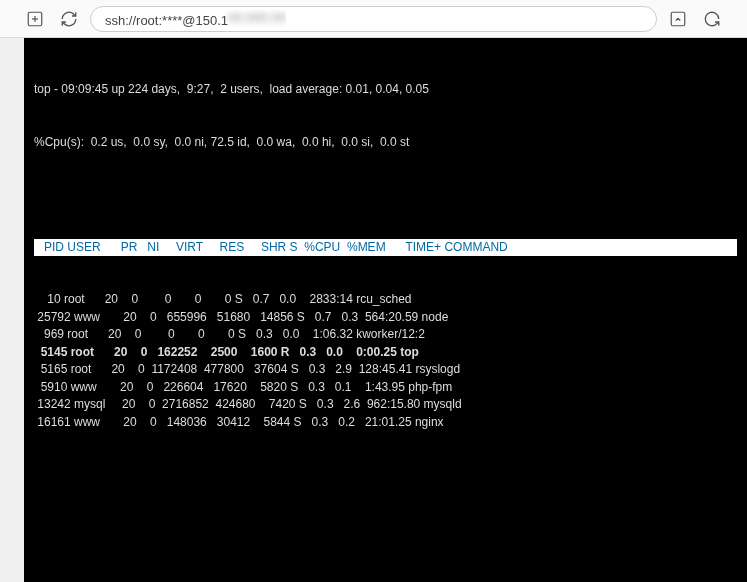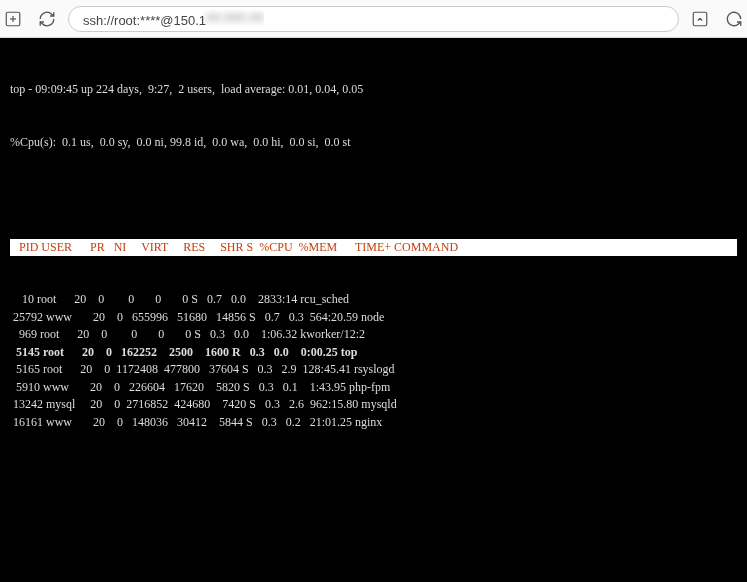--- a/index.html
+++ b/index.html
@@ -7,21 +7,21 @@
     font-family: -apple-system, BlinkMacSystemFont, "Segoe UI", Arial, sans-serif;
     background: #f0f0f0;
     width: 747px;
     height: 582px;
     overflow: hidden;
   }
   .toolbar {
     display: flex;
     align-items: center;
     gap: 8px;
-    padding: 6px 0;
+    padding: 6px 22px;
     background: #fafafa;
     border-bottom: 1px solid #d9d9d9;
     height: 38px;
   }
   .icon-btn {
     width: 26px;
     height: 26px;
     display: flex;
     align-items: center;
     justify-content: center;
@@ -43,32 +43,33 @@
   }
   .addr-bar span { white-space: nowrap; overflow: hidden; text-overflow: ellipsis; position: relative; }
   .addr-blur {
     display: inline-block;
     filter: blur(3px);
     opacity: 0.6;
   }
   .terminal {
     background: #000;
     color: #ddd;
-    font-family: Liberation Serif, serif;
+    font-family: Liberation Sans, sans-serif;
     font-size: 12px;
     line-height: 17.5px;
     padding: 8px 10px 6px 10px;
     height: calc(100% - 38px);
     overflow: hidden;
     white-space: pre;
+    margin-left: 24px;
   }
   .term-line { white-space: pre; }
   .header-row {
     background: #fff;
-    color: #c2410c;
+    color: #0369a1;
     display: block;
   }
   .proc-row.bold { font-weight: bold; }
   
 </style>
 </head>
 <body>
 
 <div class="toolbar">
   <div class="icon-btn" title="New tab">
@@ -100,17 +101,17 @@
   <div class="icon-btn" title="Forward">
     <svg width="18" height="18" viewBox="0 0 24 24" fill="none" stroke="#555" stroke-width="1.8">
       <path d="M21 12a9 9 0 1 0-3 6.7L21 16"></path>
         <polyline points="21 21 21 16 16 16"></polyline>
     </svg>
   </div>
 </div>
 
 <div class="terminal">
   <div class="term-line">top - 09:09:45 up 224 days,  9:27,  2 users,  load average: 0.01, 0.04, 0.05</div>
-  <div class="term-line">%Cpu(s):  0.1 us,  0.0 sy,  0.0 ni, 99.8 id,  0.0 wa,  0.0 hi,  0.0 si,  0.0 st</div>
+  <div class="term-line">%Cpu(s):  0.2 us,  0.0 sy,  0.0 ni, 72.5 id,  0.0 wa,  0.0 hi,  0.0 si,  0.0 st</div>
   <div class="term-line">&nbsp;</div>
   <div class="term-line header-row" id="hdr">   PID USER      PR   NI     VIRT     RES     SHR S  %CPU  %MEM      TIME+ COMMAND                    </div>
   <div id="plist"><div class="term-line proc-row">    10 root      20    0        0       0       0 S   0.7   0.0    2833:14 rcu_sched</div><div class="term-line proc-row"> 25792 www       20    0   655996   51680   14856 S   0.7   0.3  564:20.59 node</div><div class="term-line proc-row">   969 root      20    0        0       0       0 S   0.3   0.0    1:06.32 kworker/12:2</div><div class="term-line proc-row bold">  5145 root      20    0   162252    2500    1600 R   0.3   0.0    0:00.25 top</div><div class="term-line proc-row">  5165 root      20    0  1172408  477800   37604 S   0.3   2.9  128:45.41 rsyslogd</div><div class="term-line proc-row">  5910 www       20    0   226604   17620    5820 S   0.3   0.1    1:43.95 php-fpm</div><div class="term-line proc-row"> 13242 mysql     20    0  2716852  424680    7420 S   0.3   2.6  962:15.80 mysqld</div><div class="term-line proc-row"> 16161 www       20    0   148036   30412    5844 S   0.3   0.2   21:01.25 nginx</div></div>
 </div>
 
 </body></html>

